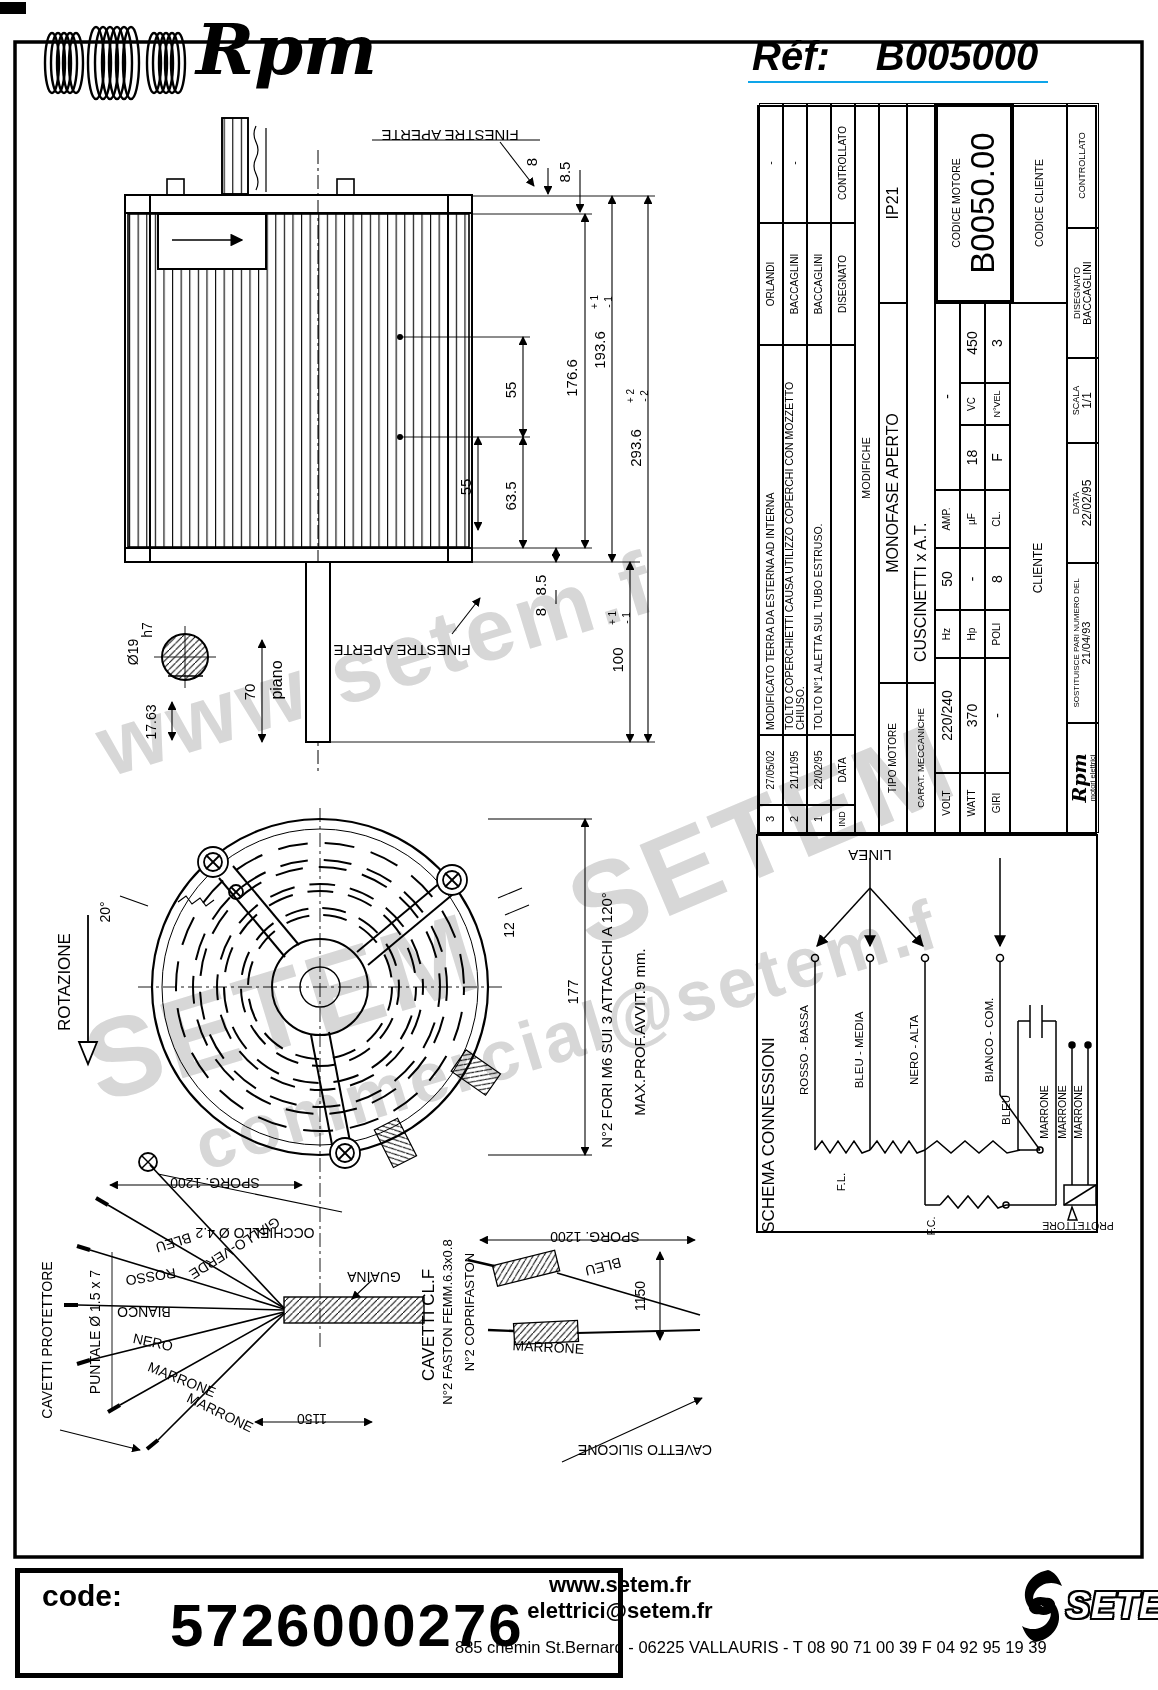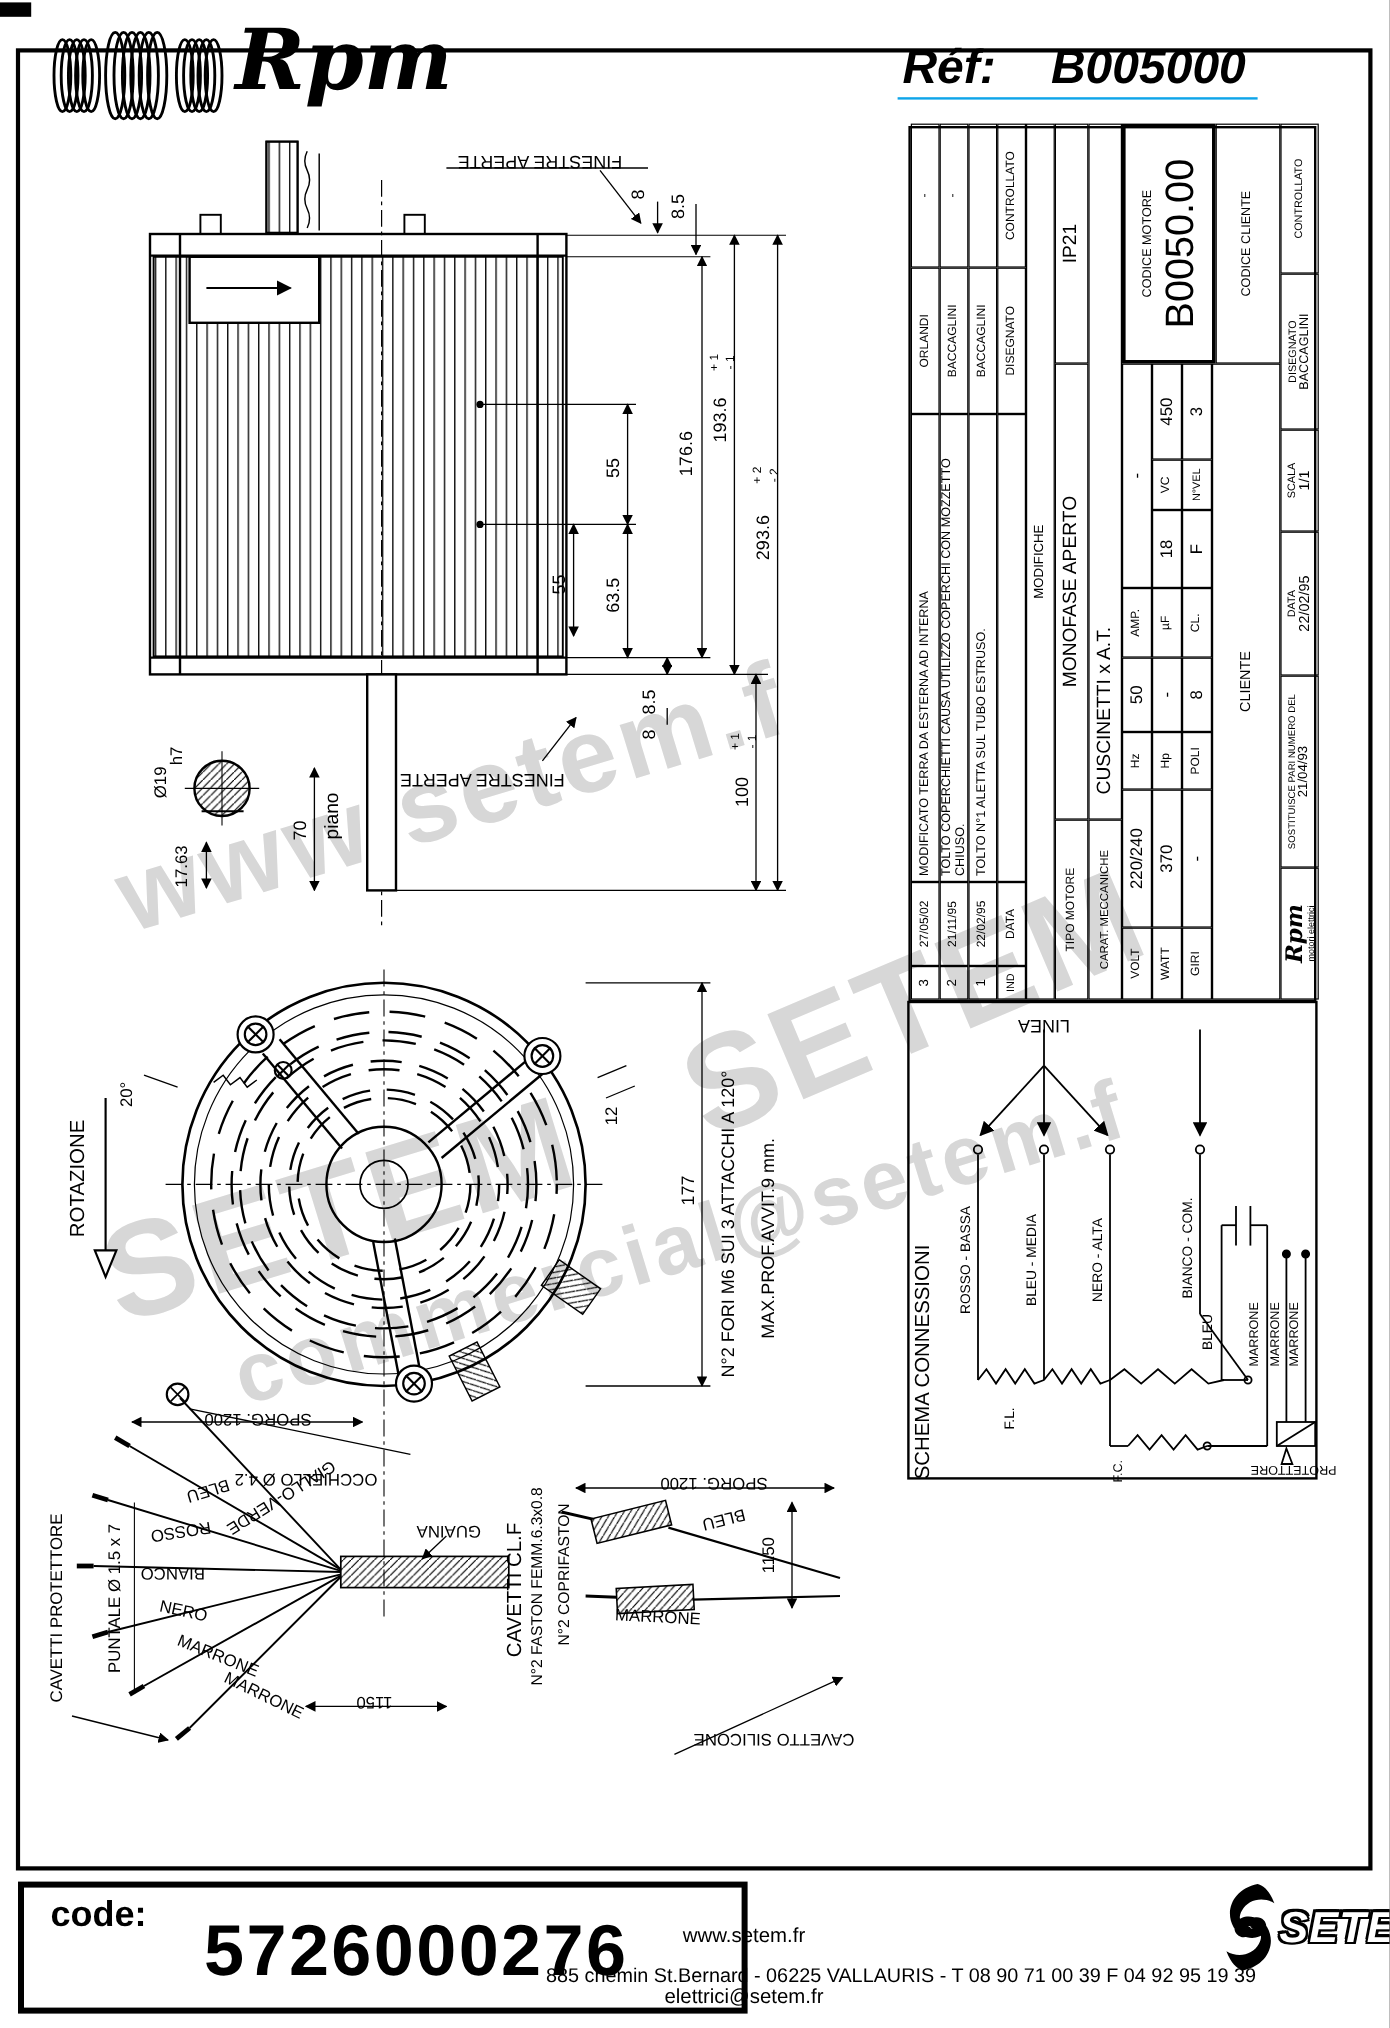--- a/index.html
+++ b/index.html
@@ -23,21 +23,21 @@
      align-items:center;justify-content:center;text-align:center;line-height:1.05;background:transparent;}
   .c.left{justify-content:flex-start;text-align:left;padding-left:4px;}
   .c.col{flex-direction:column;}
   .thick{border-width:3px;}
   
   .codebox{position:absolute;left:15px;top:1568px;width:608px;height:110px;z-index:3;
       border:5px solid #000;box-sizing:border-box;text-align:right;}
   .codebox .cl{position:absolute;left:22px;top:6px;font-size:30px;font-weight:bold;}
   .codebox .cv{position:absolute;left:150px;top:18px;font-size:60px;font-weight:bold;letter-spacing:2px;}
   .fcenter{position:absolute;left:430px;top:1572px;width:380px;z-index:3;text-align:center;}
-  .fcenter .w{font-size:17px;font-weight:normal;margin-top:31px;}
+  .fcenter .w{font-size:22px;font-weight:bold;}
   .faddr{position:absolute;left:455px;top:1638px;width:600px;z-index:3;font-size:16.5px;white-space:nowrap;}
   .setemlogo{position:absolute;left:1018px;top:1566px;z-index:3;display:flex;align-items:center;}
   .setemtxt{font-size:36px;font-weight:bold;font-style:italic;letter-spacing:1px;color:#fff;
      text-shadow:-2px -2px 0 #000,2px -2px 0 #000,-2px 2px 0 #000,2px 2px 0 #000,0 2px 0 #000,0 -2px 0 #000,2px 0 0 #000,-2px 0 0 #000;}
   .cornermark{position:absolute;left:0;top:2px;width:26px;height:12px;background:#000;z-index:3;}
 </style>
 </head>
 <body>
 
 <div class="page">

